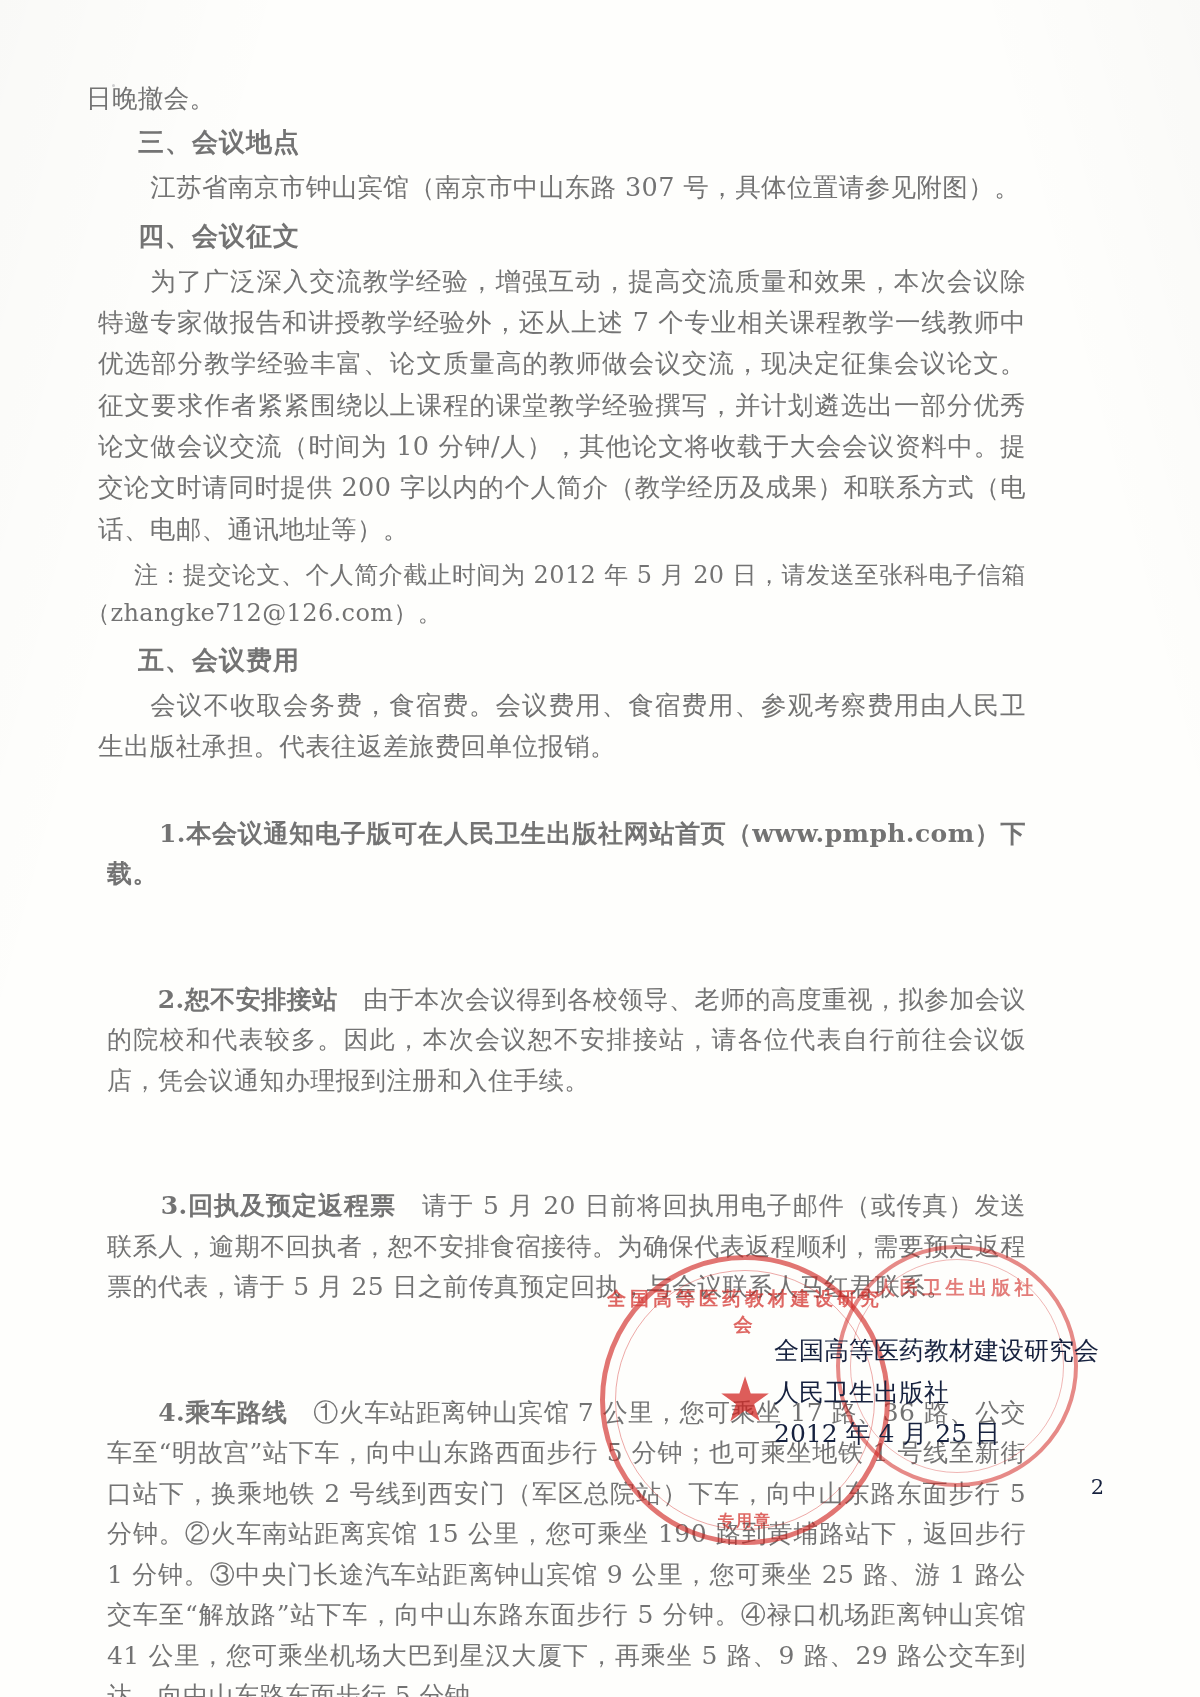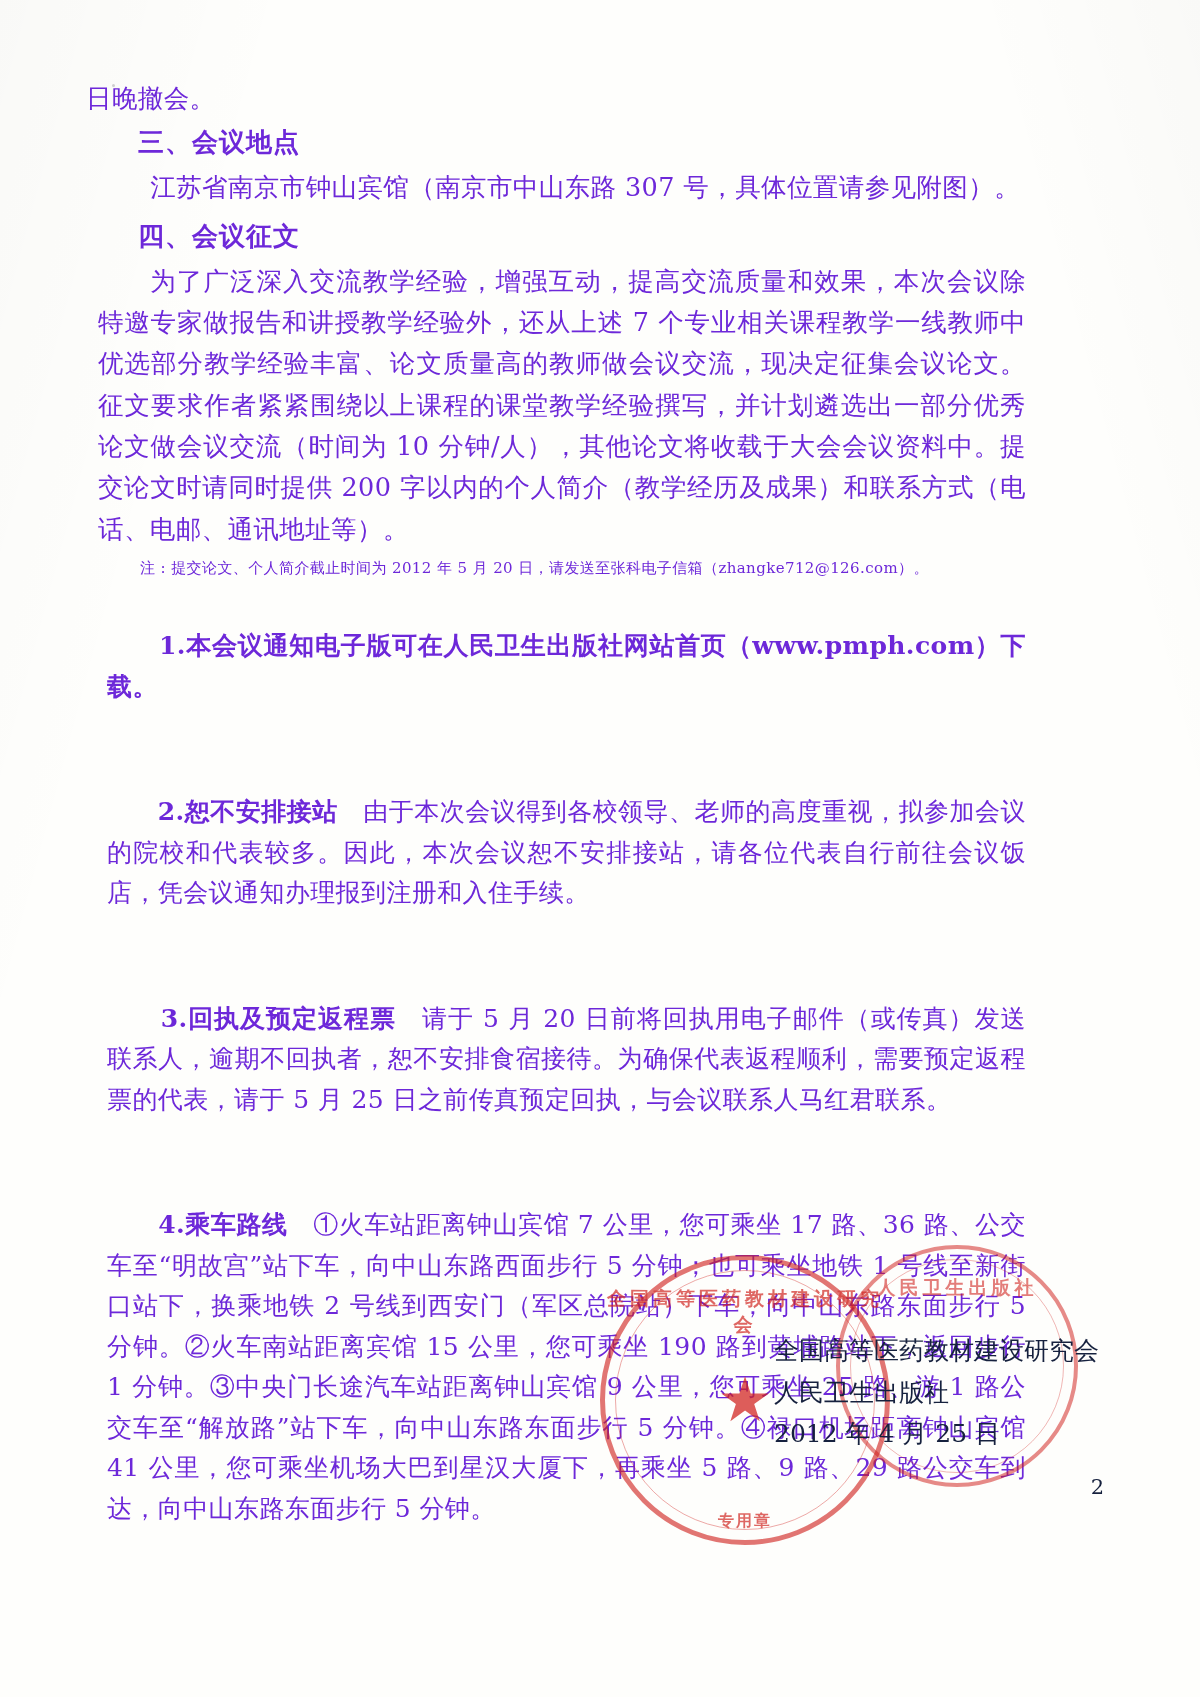--- a/index.html
+++ b/index.html
@@ -31,44 +31,43 @@
   .content {
     position: absolute;
     left: 86px;
     top: 78px;
     width: 940px;
   }
   .doc-line {
     font-size: 25.5px;
     line-height: 1.62;
     letter-spacing: 0.4px;
-    color: #6d28d9;
+    color: #737373;
     text-align: justify;
     margin: 0 0 2px 0;
     white-space: pre-wrap;
   }
   .para {
     margin-bottom: 6px;
   }
   .indent {
     text-indent: 2.05em;
     margin-left: 12px;
   }
   .heading {
     font-weight: bold;
     font-size: 26px;
     text-indent: 2em;
     margin-bottom: 4px;
     letter-spacing: 1px;
   }
   .note {
-    font-size: 15px;
+    font-size: 24px;
     text-indent: 2em;
     line-height: 1.6;
-    margin-left: 24px;
   }
   .bold-lead {
     font-weight: bold;
   }
   .sub-item {
     text-indent: 2em;
     font-size: 25px;
     line-height: 1.62;
     margin-left: 21px;
   }
@@ -166,21 +165,23 @@
     <div class="doc-line heading">三、会议地点</div>
 
     <div class="doc-line indent para">江苏省南京市钟山宾馆（南京市中山东路 307 号，具体位置请参见附图）。</div>
 
     <div class="doc-line heading">四、会议征文</div>
 
     <div class="doc-line indent para">为了广泛深入交流教学经验，增强互动，提高交流质量和效果，本次会议除特邀专家做报告和讲授教学经验外，还从上述 7 个专业相关课程教学一线教师中优选部分教学经验丰富、论文质量高的教师做会议交流，现决定征集会议论文。征文要求作者紧紧围绕以上课程的课堂教学经验撰写，并计划遴选出一部分优秀论文做会议交流（时间为 10 分钟/人），其他论文将收载于大会会议资料中。提交论文时请同时提供 200 字以内的个人简介（教学经历及成果）和联系方式（电话、电邮、通讯地址等）。</div>
 
     <div class="doc-line note para">注 : 提交论文、个人简介截止时间为 2012 年 5 月 20 日，请发送至张科电子信箱（zhangke712@126.com）。</div>
 
-
+    <div class="doc-line heading">五、会议费用</div>
+
+    <div class="doc-line indent para">会议不收取会务费，食宿费。会议费用、食宿费用、参观考察费用由人民卫生出版社承担。代表往返差旅费回单位报销。</div>
 
 
     <div class="doc-line sub-item body-block">
       <span class="bold-lead">1.本会议通知电子版可在人民卫生出版社网站首页（www.pmph.com）下载。</span><span></span>
     </div>
 
     <div class="doc-line sub-item body-block">
       <span class="bold-lead">2.恕不安排接站</span><span>　由于本次会议得到各校领导、老师的高度重视，拟参加会议的院校和代表较多。因此，本次会议恕不安排接站，请各位代表自行前往会议饭店，凭会议通知办理报到注册和入住手续。</span>
     </div>
 

